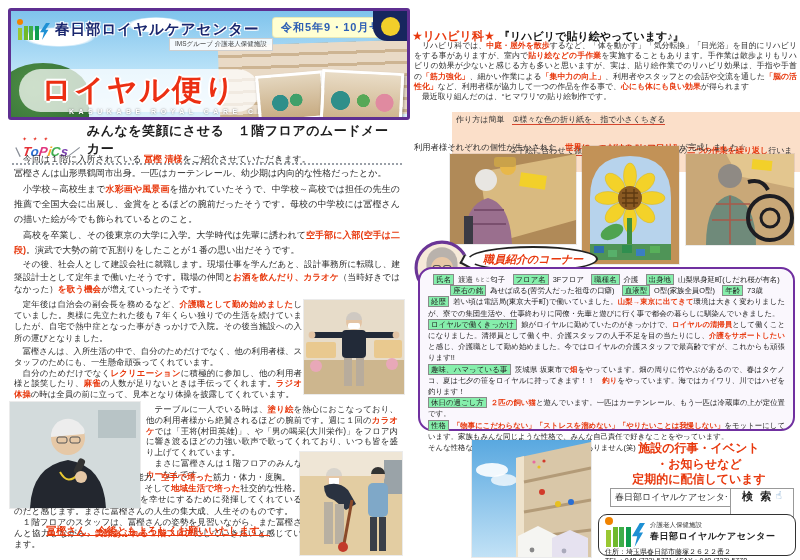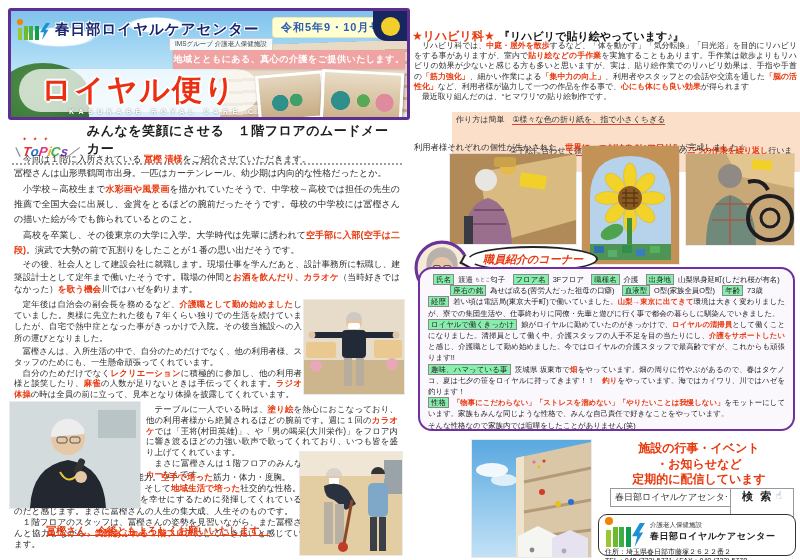--- a/index.html
+++ b/index.html
@@ -111,21 +111,20 @@
           <i class="b4"></i>
           <i class="bolt"></i>
         </span>
       <span class="org-name">春日部ロイヤルケアセンター</span>
     </div>
     <div class="org-tag">IMSグループ 介護老人保健施設</div>
     <div class="issue">令和5年9・10月号</div>
     <div class="corner">
         <div class="sun"></div>
       </div>
-    <div class="banner">地域とともにある、真心の介護をご提供いたします。</div>
     <div class="royal">
         <span>ロイヤル便り</span>
       </div>
     <div class="romaji">KASUKABE ROYAL CARE CENTER</div>
     <div class="pol pol1"></div>
     <div class="pol pol2"></div>
   </div>
 
   <div class="topics-row">
     <span class="tlogo">
@@ -138,21 +137,21 @@
       <span class="t4">C</span>
       <span class="t5">s</span>
       <span class="tsl">／</span>
     </span>
     <span class="article-title">みんなを笑顔にさせる　１階フロアのムードメーカー</span>
   </div>
 
   <div class="tx" style="left:14px;top:152px;width:384px;font-size:9px;line-height:14px;"><span>　今回は１階に入所されている </span><span class="hl">冨樫 清様</span><span>をご紹介させていただきます。</span><br><span>冨樫さんは山形県鶴岡市出身。一匹はカーテンレール、幼少期は内向的な性格だったとか。</span></div>
   <div class="tx" style="left:14px;top:182px;width:386px;font-size:9px;line-height:15px;"><span>　小学校～高校生まで</span><span class="hl">水彩画や風景画</span><span>を描かれていたそうで、中学校～高校では担任の先生の推薦で全国大会に出展し、金賞をとるほどの腕前だったそうです。母校の中学校には冨樫さんの描いた絵が今でも飾られているとのこと。</span></div>
   <div class="tx" style="left:14px;top:228px;width:386px;font-size:9px;line-height:15px;"><span>　高校を卒業し、その後東京の大学に入学。大学時代は先輩に誘われて</span><span class="hl">空手部に入部(空手は二段)</span><span>。演武で大勢の前で瓦割りをしたことが１番の思い出だそうです。</span></div>
-  <div class="tx" style="left:14px;top:258px;width:386px;font-size:8.6px;line-height:12.6px;"><span>　その後、社会人として建設会社に就職します。現場仕事を学んだあと、設計事務所に転職し、建築設計士として定年まで働いたそうです。職場の仲間と</span><span class="hl">お酒を飲んだり、カラオケ</span><span>（当時好きではなかった）</span><span class="hl">を歌う機会</span><span>川ではハゼを釣ります。</span></div>
+  <div class="tx" style="left:14px;top:258px;width:386px;font-size:8.6px;line-height:12.6px;"><span>　その後、社会人として建設会社に就職します。現場仕事を学んだあと、設計事務所に転職し、建築設計士として定年まで働いたそうです。職場の仲間と</span><span class="hl">お酒を飲んだり、カラオケ</span><span>（当時好きではなかった）</span><span class="hl">を歌う機会</span><span>が増えていったそうです。</span></div>
   <div class="tx" style="left:14px;top:299px;width:288px;font-size:8.4px;line-height:11.2px;"><span>　定年後は自治会の副会長を務めるなど、</span><span class="hl">介護職として勤め始めました</span><span>していました。奥様に先立たれた後も７年くらい独りでの生活を続けていましたが、自宅で熱中症となった事がきっかけで入院。その後当施設への入所の運びとなりました。</span></div>
   <div class="tx" style="left:14px;top:346px;width:288px;font-size:8.4px;line-height:10.8px;"><span>　冨樫さんは、入所生活の中で、自分のためだけでなく、他の利用者様、スタッフのためにも、一生懸命頑張ってくれています。</span><br><span>　自分のためだけでなく</span><span class="hl">レクリエーション</span><span>に積極的に参加し、他の利用者様と談笑したり、</span><span class="hl">麻雀</span><span>の人数が足りないときは手伝ってくれます。</span><span class="hl">ラジオ体操</span><span>の時は全員の前に立って、見本となり体操を披露してくれています。</span></div>
   <div class="tx" style="left:146px;top:404px;width:252px;font-size:8.4px;line-height:10.8px;"><span>　テーブルに一人でいる時は、</span><span class="hl">塗り絵</span><span>を熱心におこなっており、他の利用者様から絶賛されるほどの腕前です。週に１回の</span><span class="hl">カラオケ</span><span>では「王将(村田英雄)」、や「男の喝采(大川栄作)」をフロア内に響き渡るほどの力強い歌声で歌ってくれており、いつも皆を盛り上げてくれています。</span><br><span>　まさに冨樫さんは１階フロアのみんなを笑顔にする</span><span class="hl">ムードメーカー</span><span>なんです。</span></div>
   <div class="tx" style="left:14px;top:472px;width:288px;font-size:8.6px;line-height:11.2px;"><span>　</span><span class="hl">小学校～高校で培った</span><span>絵画の能力。</span><span class="hl">空手で培った</span><span>筋力・体力・度胸。</span><br><span class="hl">社会人で培った</span><span>カラオケの能力。そして</span><span class="hl">地域生活で培った</span><span>社交的な性格。</span><br><span>すべてを惜しみなく、周りの人を幸せにするために発揮してくれているのだと感じます。まさに冨樫さんの人生の集大成、人生そのものです。</span><br><span>　１階フロアのスタッフは、冨樫さんの姿勢を見習いながら、また冨樫さんと協力しながら、</span><span class="hl">笑顔あふれる１階フロア</span><span>にしていきたいと感じています。</span></div>
   <div class="closing">冨樫さん、今後ともよろしくお願いいたします。</div>
 
   <div class="photo" style="left:304px;top:300px;width:100px;height:94px;">
     <svg width="100" height="94" viewBox="0 0 100 94">
       <rect width="100" height="94" fill="#e7dcc9"></rect>
         <rect y="60" width="100" height="34" fill="#cdb68e"></rect>
@@ -290,20 +289,21 @@
   </div>
   <div class="bubble">
     <span>職員紹介のコーナー</span>
   </div>
   <div class="staffbox">
     <div class="row center"><span class="bx">氏名</span><span> 渡邉 </span><span class="furi">もとこ</span><span>匂子　</span><span class="bx">フロア名</span><span> 3Fフロア　</span><span class="bx">職種名</span><span> 介護　</span><span class="bx">出身地</span><span> 山梨県身延町(しだれ桜が有名)</span></div>
     <div class="row center"><span class="bx">座右の銘</span><span> 為せば成る(苦労人だった祖母の口癖)　</span><span class="bx">血液型</span><span> O型(家族全員O型)　</span><span class="bx">年齢</span><span> 73歳</span></div>
     <div class="row"><span class="bx">経歴</span><span> 若い頃は電話局(東京大手町)で働いていました。</span><span class="hl">山梨→東京に出てきて</span><span>環境は大きく変わりましたが、寮での集団生活や、仕事終わりに同僚・先輩と遊びに行く事で都会の暮らしに馴染んでいきました。</span></div>
     <div class="row"><span class="bx">ロイヤルで働くきっかけ</span><span> 娘がロイヤルに勤めていたのがきっかけで、</span><span class="hl">ロイヤルの清掃員</span><span>として働くことになりました。清掃員として働く中、介護スタッフの人手不足を目の当たりにし、</span><span class="hl">介護をサポートしたい</span><span>と感じ、介護職として勤め始めました。今ではロイヤルの介護スタッフで最高齢ですが、これからも頑張ります!!</span></div>
     <div class="row"><span class="bx">趣味、ハマっている事</span><span> 茨城県 坂東市で</span><span class="hl">畑</span><span>をやっています。畑の周りに竹やぶがあるので、春はタケノコ、夏は七夕の笹をロイヤルに持ってきます！！　</span><span class="hl">釣り</span><span>をやっています。海ではカイワリ、川ではハゼを釣ります！</span></div>
+    <div class="row"><span class="bx">休日の過ごし方</span><span> </span><span class="hl">２匹の飼い猫</span><span>と遊んでいます。一匹はカーテンレール、もう一匹は冷蔵庫の上が定位置です。</span></div>
     <div class="row"><span class="bx">性格</span><span> </span><span class="hl">「物事にこだわらない」「ストレスを溜めない」「やりたいことは我慢しない」</span><span>をモットーにしています。家族もみんな同じような性格で、みんな自己責任で好きなことをやっています。</span></div>
     <div class="row"><span>そんな性格なので家族内では喧嘩をしたことがありません(笑)</span></div>
   </div>
 
   <div class="photo" style="left:472px;top:440px;width:119px;height:117px;">
     <svg width="119" height="117" viewBox="0 0 119 117">
       <defs>
           <linearGradient id="sk" x1="0" y1="0" x2="0" y2="1">
             <stop offset="0" stop-color="#59a8e0"></stop>
             <stop offset="1" stop-color="#c2e2f6"></stop>

